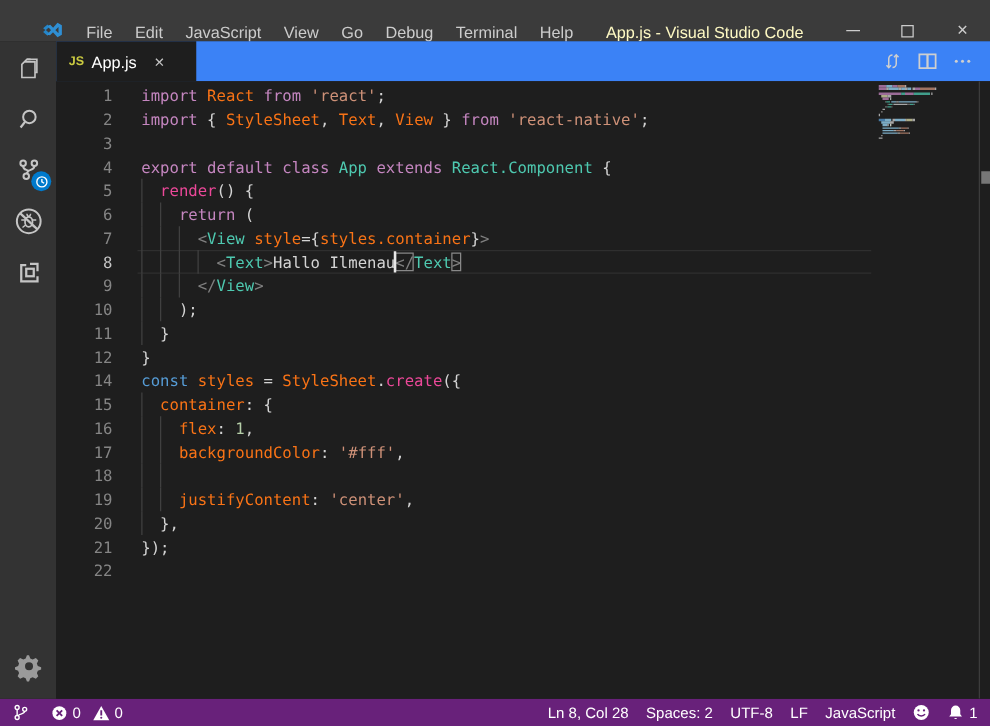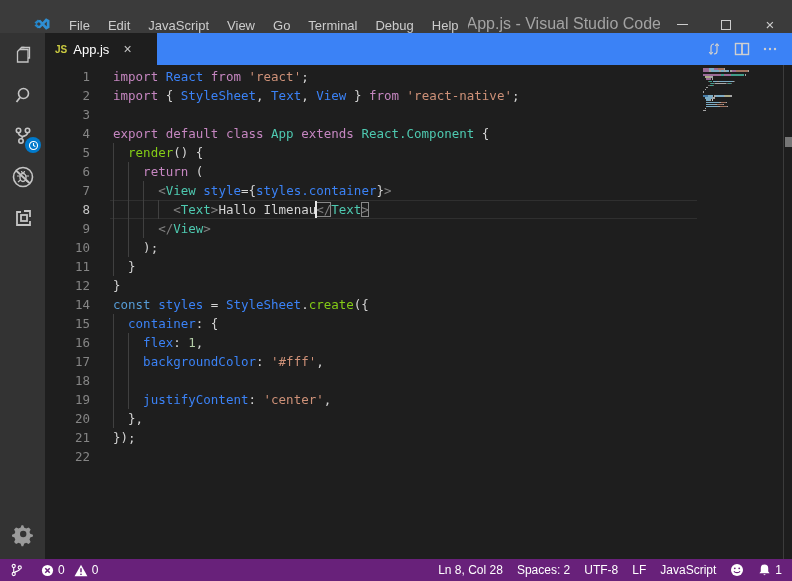--- a/index.html
+++ b/index.html
@@ -5,21 +5,21 @@
   * { box-sizing: border-box; margin: 0; padding: 0; }
   html,body { width:792px; height:581px; overflow:hidden; background:#1e1e1e;
               font-family:"Liberation Sans", sans-serif; }
   .window { width:792px; height:581px; display:flex; flex-direction:column; position:relative; }
 
   
   .titlebar { height:33px; background:#3b3b3b; display:flex; align-items:flex-end; color:#cccccc; flex:0 0 auto;padding-left:24px; }
   .logo { width:36px; display:flex; align-items:center; justify-content:center; }
   .menus { display:flex; align-items:stretch; }
   .menu-item { display:flex; align-items:center; padding:0 9px; font-size:13px; color:#cccccc; cursor:default; }
-  .win-title { flex:1; display:flex; align-items:center; justify-content:center; font-size:16px; color:#a3a3a3; white-space:nowrap; overflow:hidden; }
+  .win-title { flex:1; display:flex; align-items:center; justify-content:center; font-size:13px; color:#fef9c3; white-space:nowrap; overflow:hidden; }
   .win-controls { display:flex; }
   .win-btn { width:44px; display:flex; align-items:center; justify-content:center; color:#cccccc; font-size:15px; }
   .min-glyph { display:block; width:11px; height:1px; background:#cccccc; }
   .max-glyph { display:block; width:10px; height:10px; border:1px solid #cccccc; }
 
   
   .main { flex:1; display:flex; min-height:0; }
   .activitybar { width:45px; background:#333333; display:flex; flex-direction:column; align-items:center; position:relative; flex:0 0 auto; }
   .act-item { width:45px; height:41px; display:flex; align-items:center; justify-content:center; position:relative; }
   .act-item svg { stroke:#c5c5c5; fill:none; stroke-width:1.3; }
@@ -42,22 +42,22 @@
   .editor { flex:1; background:#1e1e1e; position:relative; overflow:hidden;
             font-family:"DejaVu Sans Mono", monospace; font-size:12.5px; }
   .code-lines { position:absolute; top:2px; left:0; right:0; }
   .code-row { position:relative; height:19px; line-height:19px; white-space:pre; }
   .line-num { position:absolute; left:0; width:45px; text-align:right; color:#858585; }
   .line-num.active { color:#c6c6c6; }
   .code-text { position:absolute; left:68px; z-index:2; color:#d4d4d4; }
   .cur-line-box { position:absolute; left:65px; right:95px; top:0; bottom:0;
                   border-top:1px solid #2f2f2f; border-bottom:1px solid #2f2f2f; z-index:0; }
   .indent-guide { position:absolute; top:0; bottom:0; width:1px; background:#404040; z-index:1; }
-  .tk-kw{color:#c586c0} .tk-st{color:#569cd6} .tk-id{color:#3b82f6} .tk-ty{color:#4ec9b0}
-  .tk-fn{color:#84cc16} .tk-str{color:#ce9178} .tk-num{color:#b5cea8} .tk-pn{color:#d4d4d4}
+  .tk-kw{color:#c586c0} .tk-st{color:#569cd6} .tk-id{color:#f97316} .tk-ty{color:#4ec9b0}
+  .tk-fn{color:#ec4899} .tk-str{color:#ce9178} .tk-num{color:#b5cea8} .tk-pn{color:#d4d4d4}
   .tk-tp{color:#808080} .tk-tx{color:#d4d4d4}
   .boxed { outline:1px solid #888888; outline-offset:-1px; }
   .cursor { position:absolute; top:1px; width:2px; height:17px; background:#e8e8e8; z-index:3; }
 
   .minimap { position:absolute; top:3px; left:658px; width:80px; z-index:1; }
   .mm-row { position:relative; height:2.1px; }
   .mm-seg { position:absolute; top:0; height:1.5px; opacity:0.75; }
   .ruler-sep { position:absolute; top:0; bottom:0; left:738px; width:1px; background:#3c3c3c; }
   .ruler-cursor { position:absolute; left:740px; top:72px; width:7px; height:10px; background:#767676; }
 
@@ -82,22 +82,22 @@
         <polygon points="1.5,7.5 3.5,9.2 6.5,6.5 5,4.5" fill="#2586c9"></polygon>
         <polygon points="4.5,12.8 13,3.2 16.5,5.2 16.5,12.8 13,14.8 4.8,5.8 7.2,4.8 13.8,11.5 13.8,6.5 7,13.2" fill="#2f8fd4"></polygon>
       </svg>
     </div>
     <div class="menus">
       <span class="menu-item">File</span>
       <span class="menu-item">Edit</span>
       <span class="menu-item">JavaScript</span>
       <span class="menu-item">View</span>
       <span class="menu-item">Go</span>
+      <span class="menu-item">Debug</span>
       <span class="menu-item">Terminal</span>
-      <span class="menu-item">Debug</span>
       <span class="menu-item">Help</span>
     </div>
     <div class="win-title">App.js - Visual Studio Code</div>
     <div class="win-controls">
       <span class="win-btn">
           <span class="min-glyph"></span>
         </span>
       <span class="win-btn">
           <span class="max-glyph"></span>
         </span>

